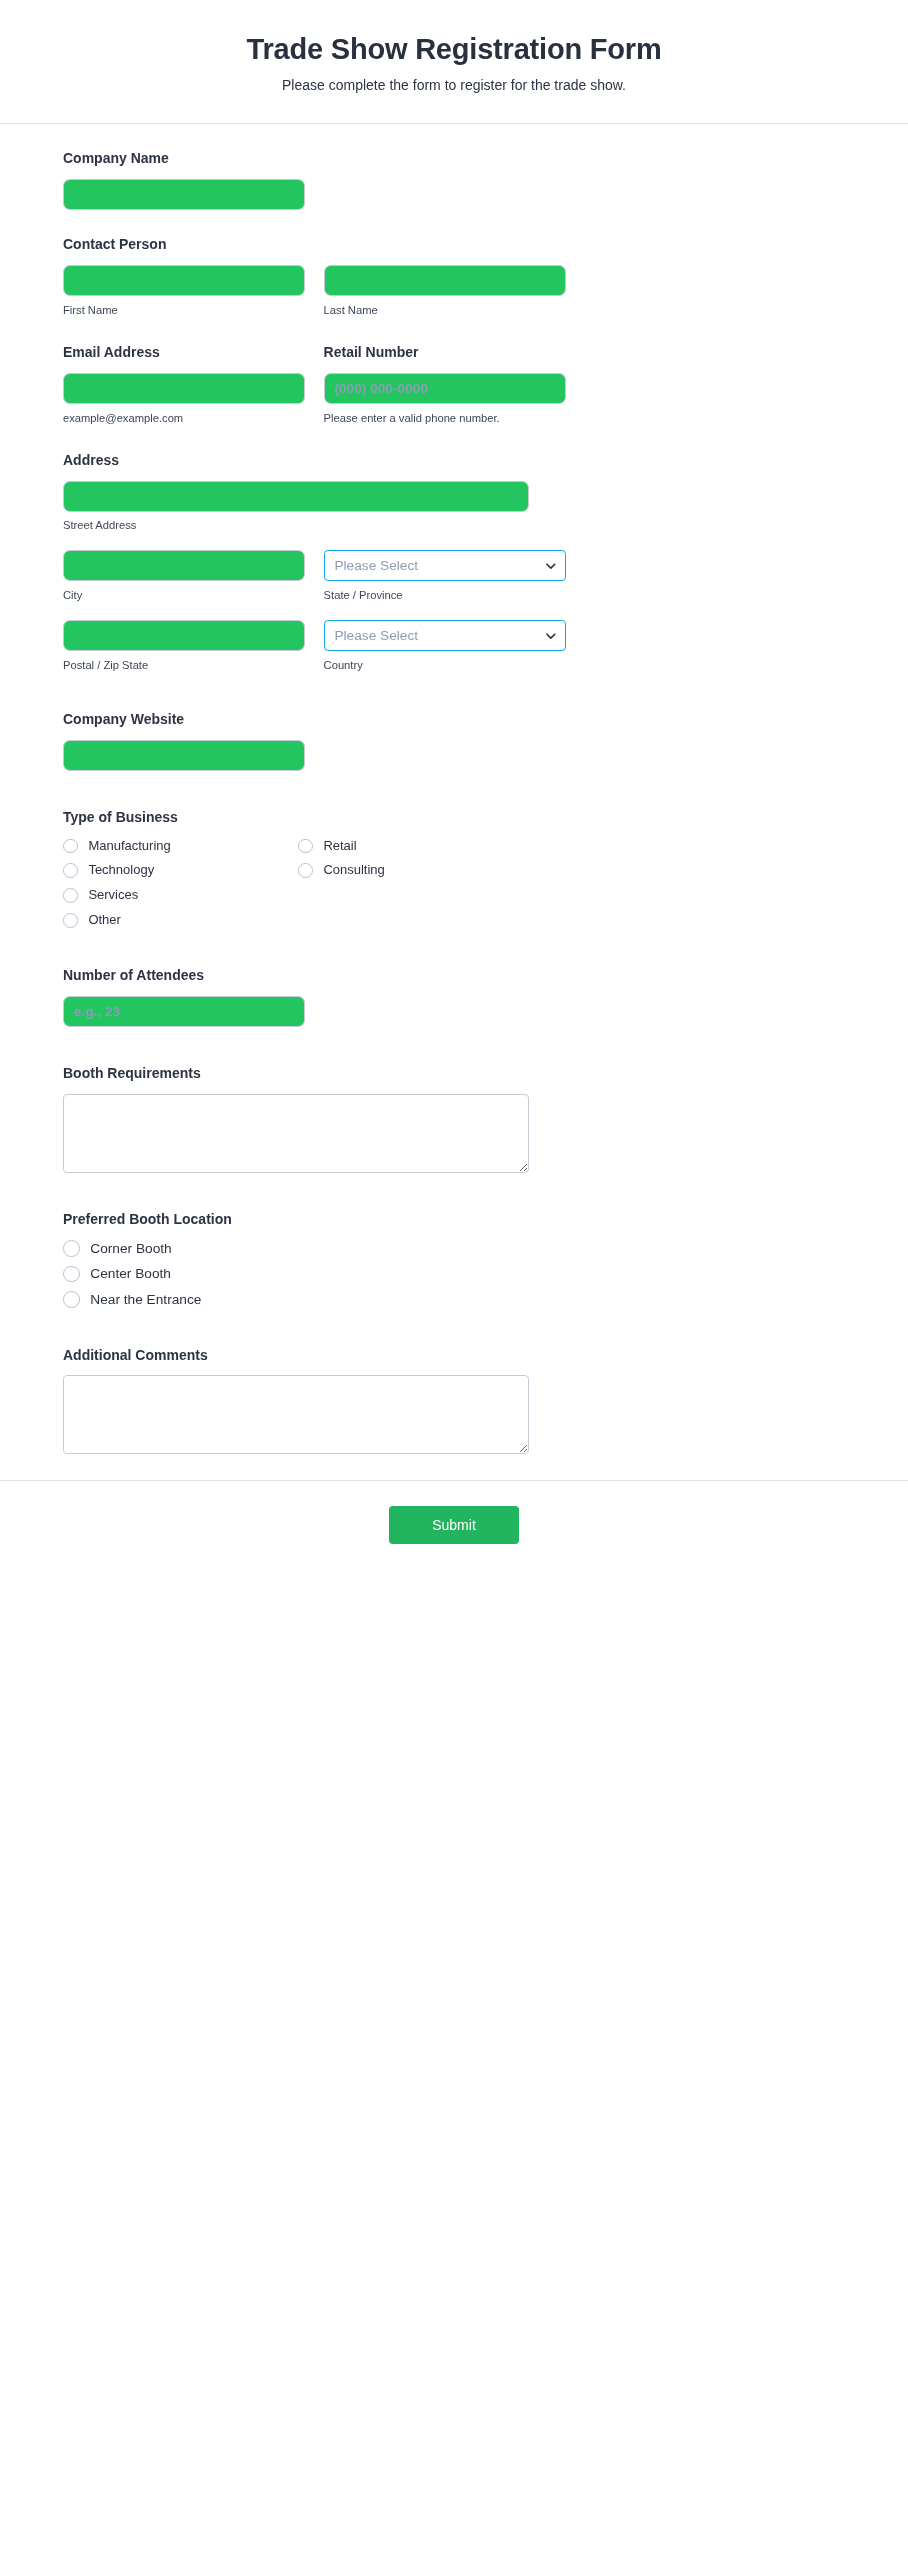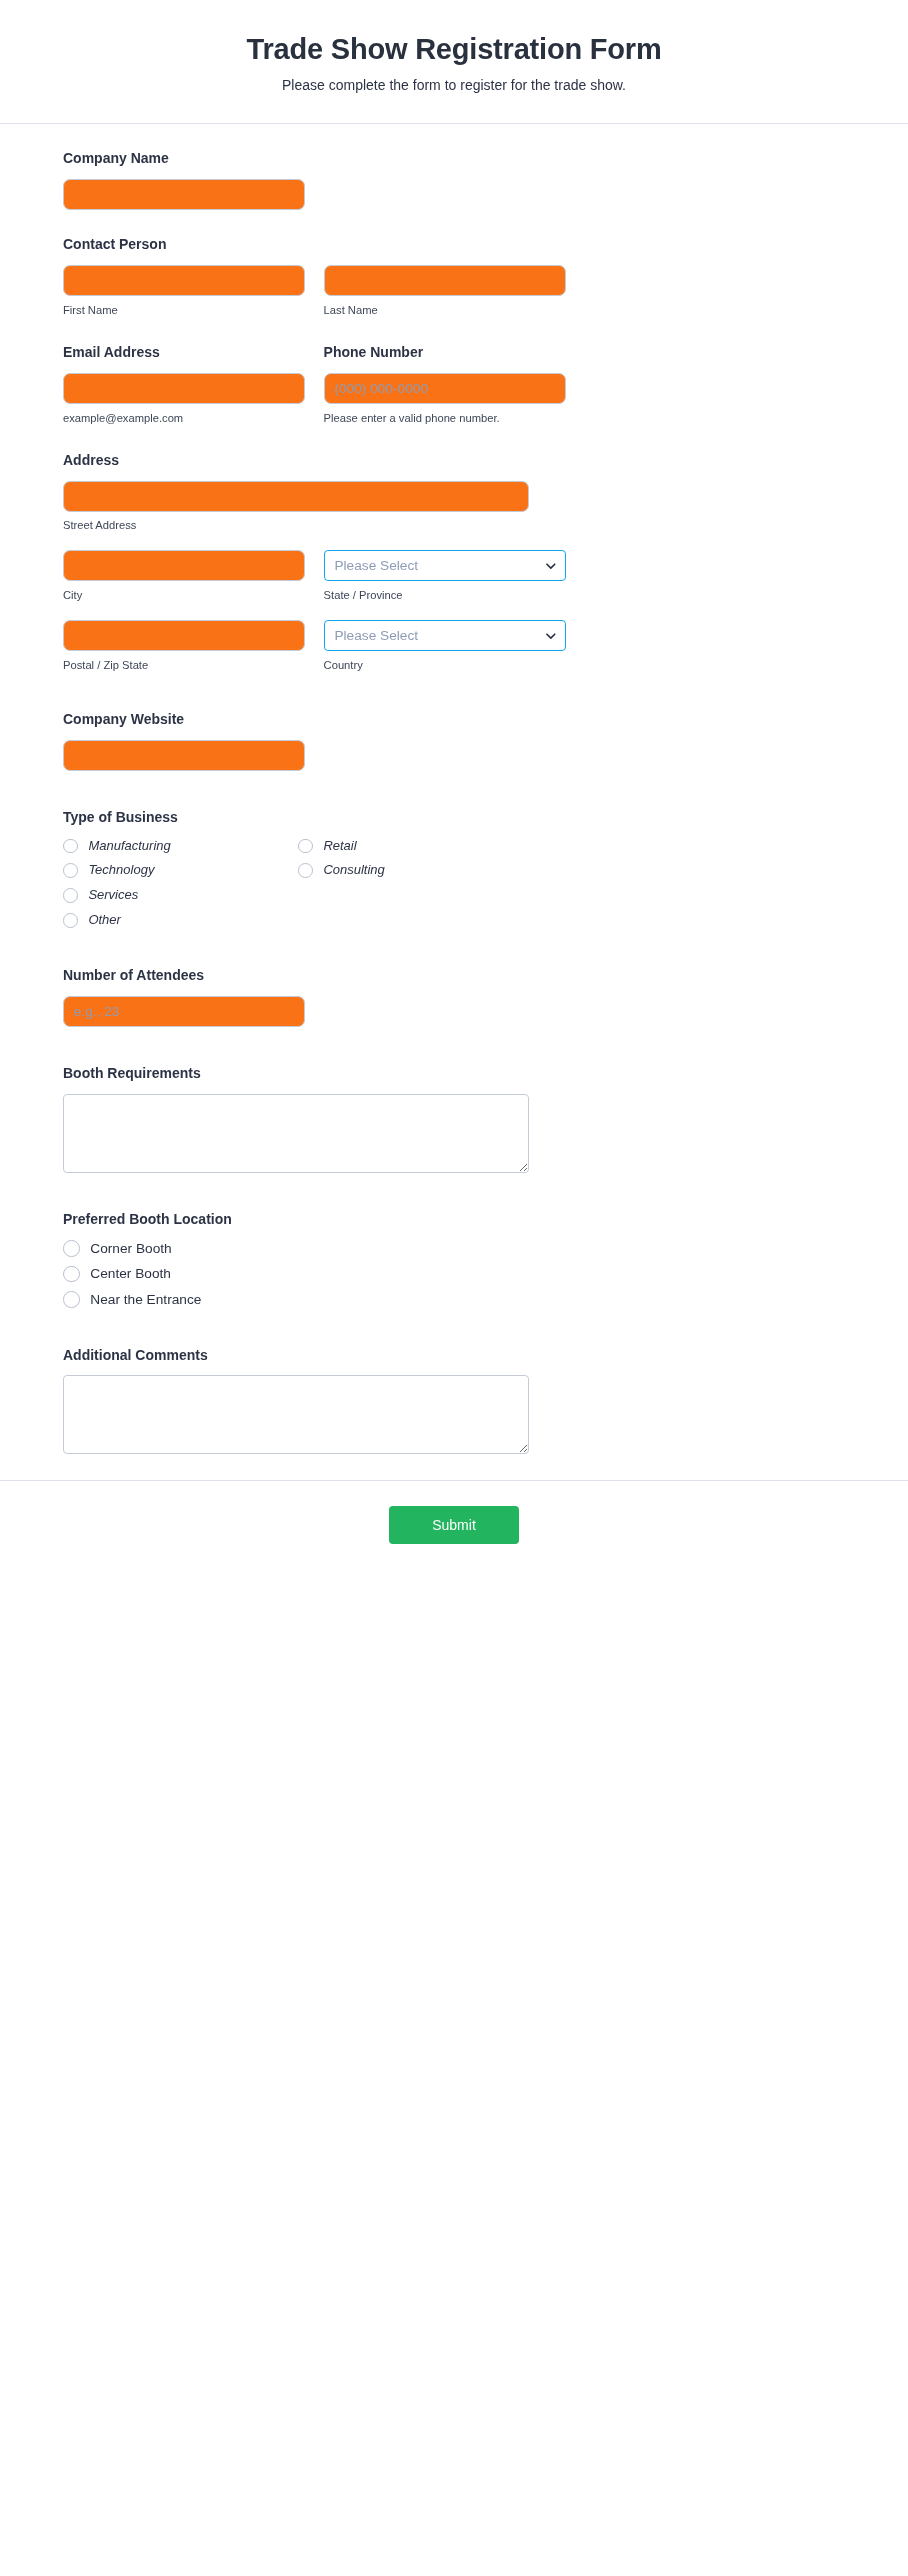--- a/index.html
+++ b/index.html
@@ -68,24 +68,25 @@
 
   
   .txt {
     display: block;
     width: 100%;
     height: 31px;
     padding: 3.9px 9.8px;
     font-family: "Liberation Sans", sans-serif;
     font-size: 13.7px;
     color: #2c3345;
-    background: #f97316;
+    background: #22c55e;
     border: 1px solid #c5cbd6;
     border-radius: 7px;
     outline: none;
+    font-weight: bold;
   }
   .txt::placeholder { color: #8d9cb5; opacity: 1; }
 
   .txt-full { width: 466px; }
 
   .ta {
     display: block;
     width: 466px;
     height: 79px;
     padding: 6.8px 9.8px;
@@ -125,21 +126,21 @@
     color: #2c3345;
   }
   .chev svg { display: block; }
 
   
   .radio-grid {
     display: flex;
     flex-wrap: wrap;
     column-gap: 0;
   }
-  .radio-col { width: 235px; font-style: italic; }
+  .radio-col { width: 235px; }
   .radio-col-full { width: 100%; }
 
   .radio-item {
     display: flex;
     align-items: center;
     gap: 10.7px;
     margin-bottom: 7.8px;
     cursor: pointer;
   }
   .radio-item:last-child { margin-bottom: 0; }
@@ -217,21 +218,21 @@
     </div>
 
     <div class="field-block">
       <div class="row">
         <div class="col">
           <label class="field-label">Email Address</label>
           <input class="txt" type="text" value="" placeholder="" style="">
           <span class="sub-label">example@example.com</span>
         </div>
         <div class="col">
-          <label class="field-label">Phone Number</label>
+          <label class="field-label">Retail Number</label>
           <input class="txt" type="text" value="" placeholder="(000) 000-0000" style="">
           <span class="sub-label">Please enter a valid phone number.</span>
         </div>
       </div>
     </div>
 
     <div class="field-block">
       <label class="field-label">Address</label>
 
       <div style="margin-bottom:17.6px;">

